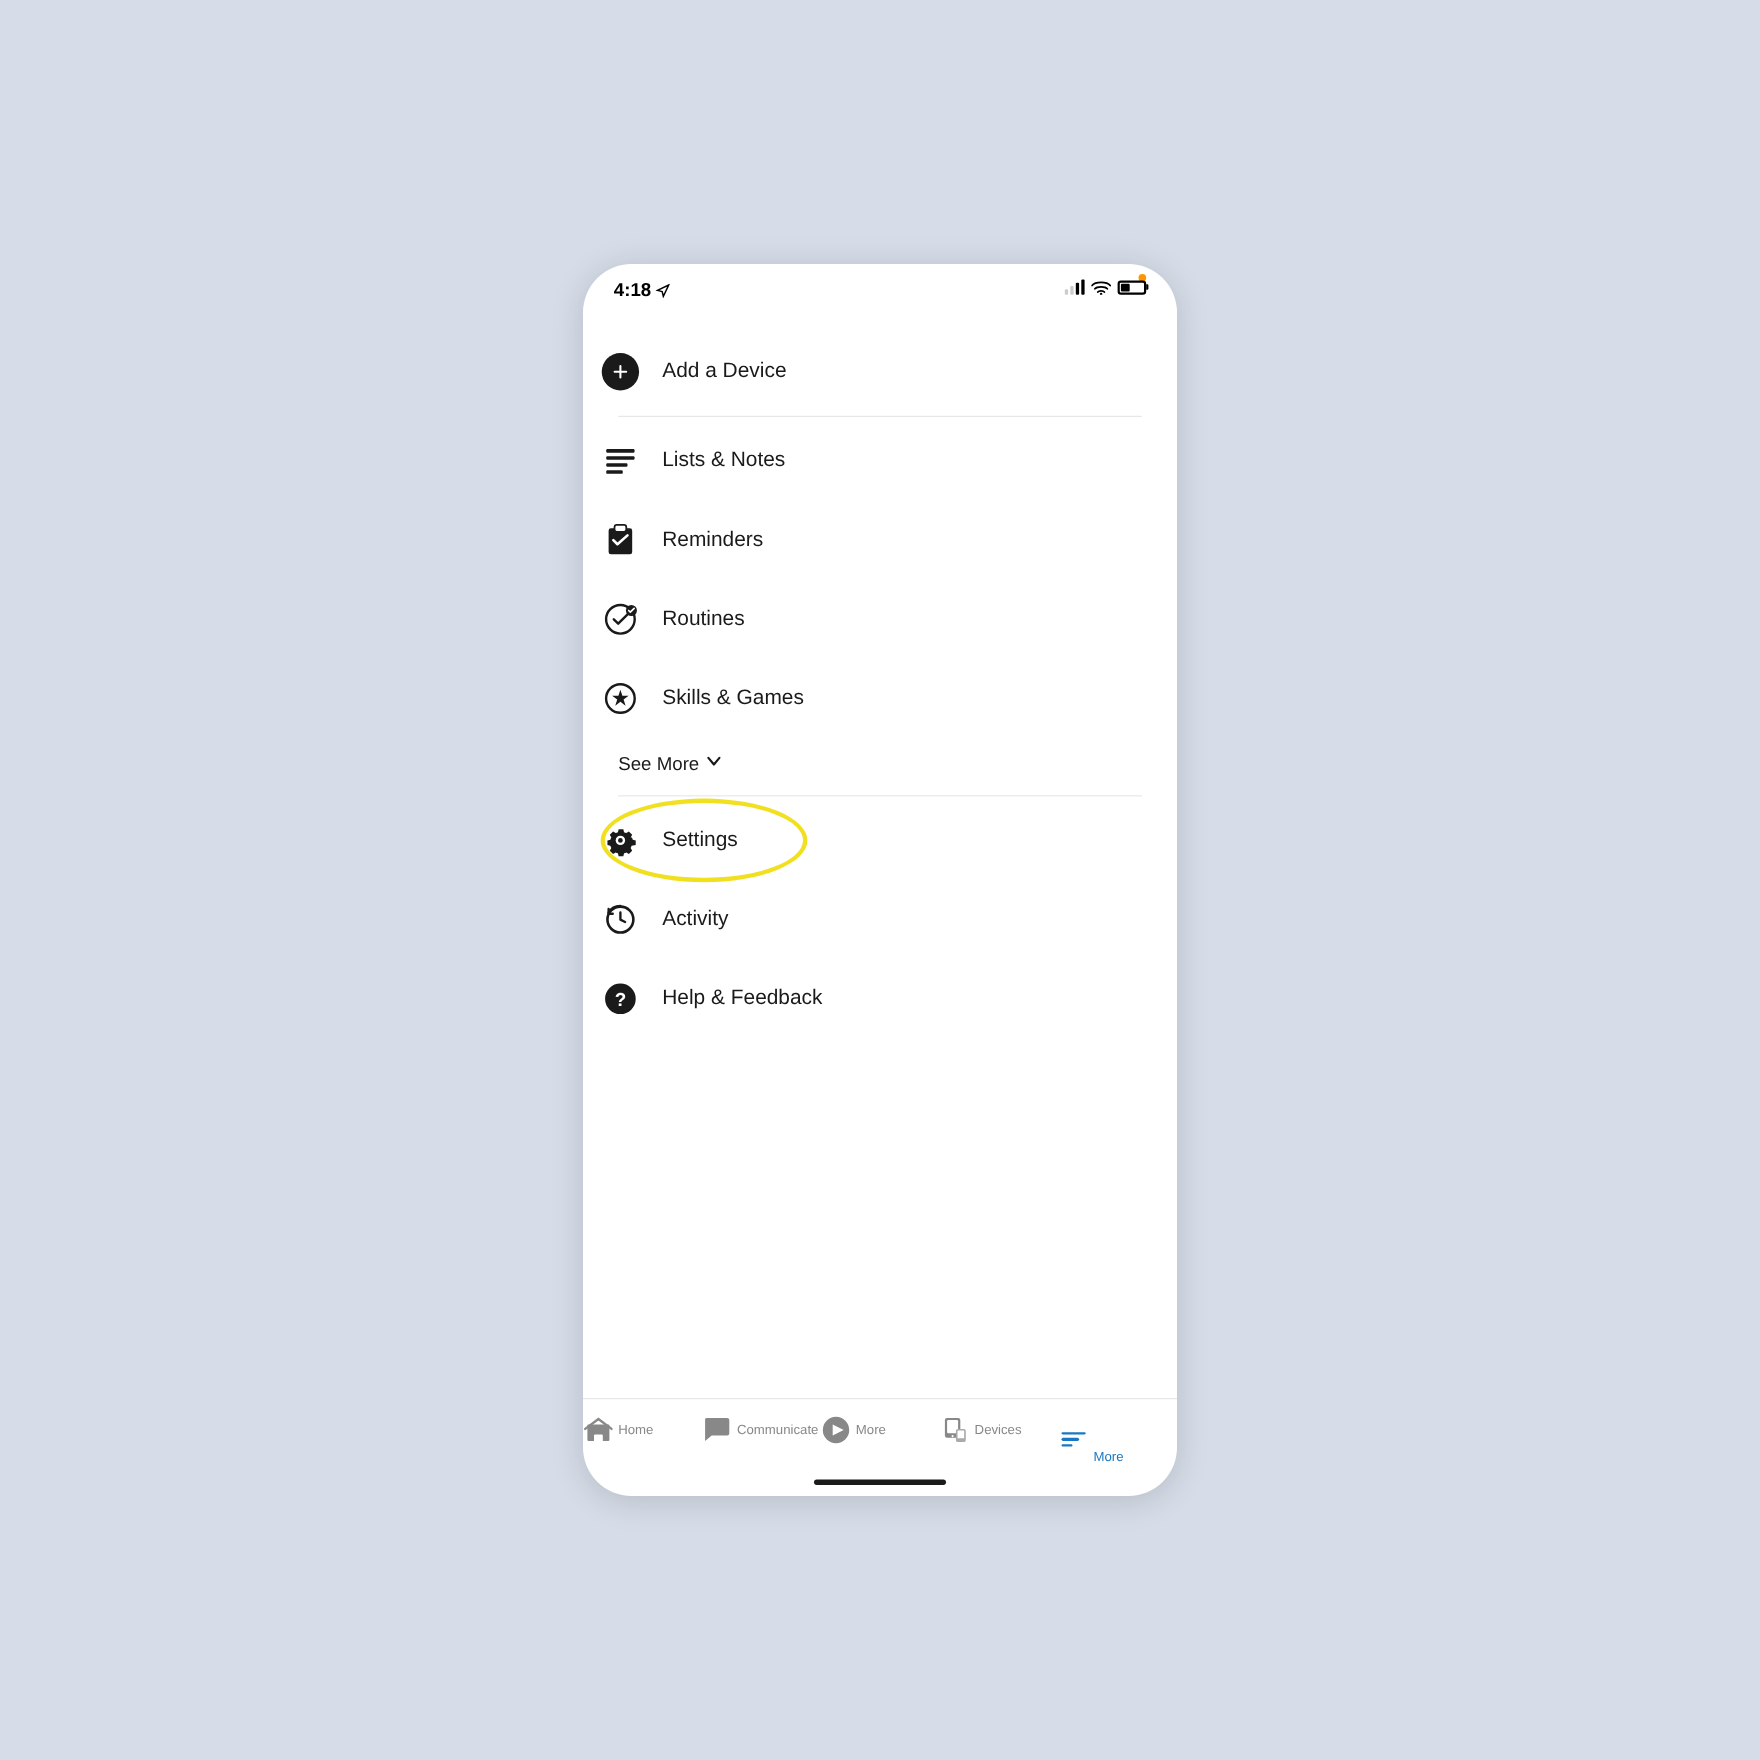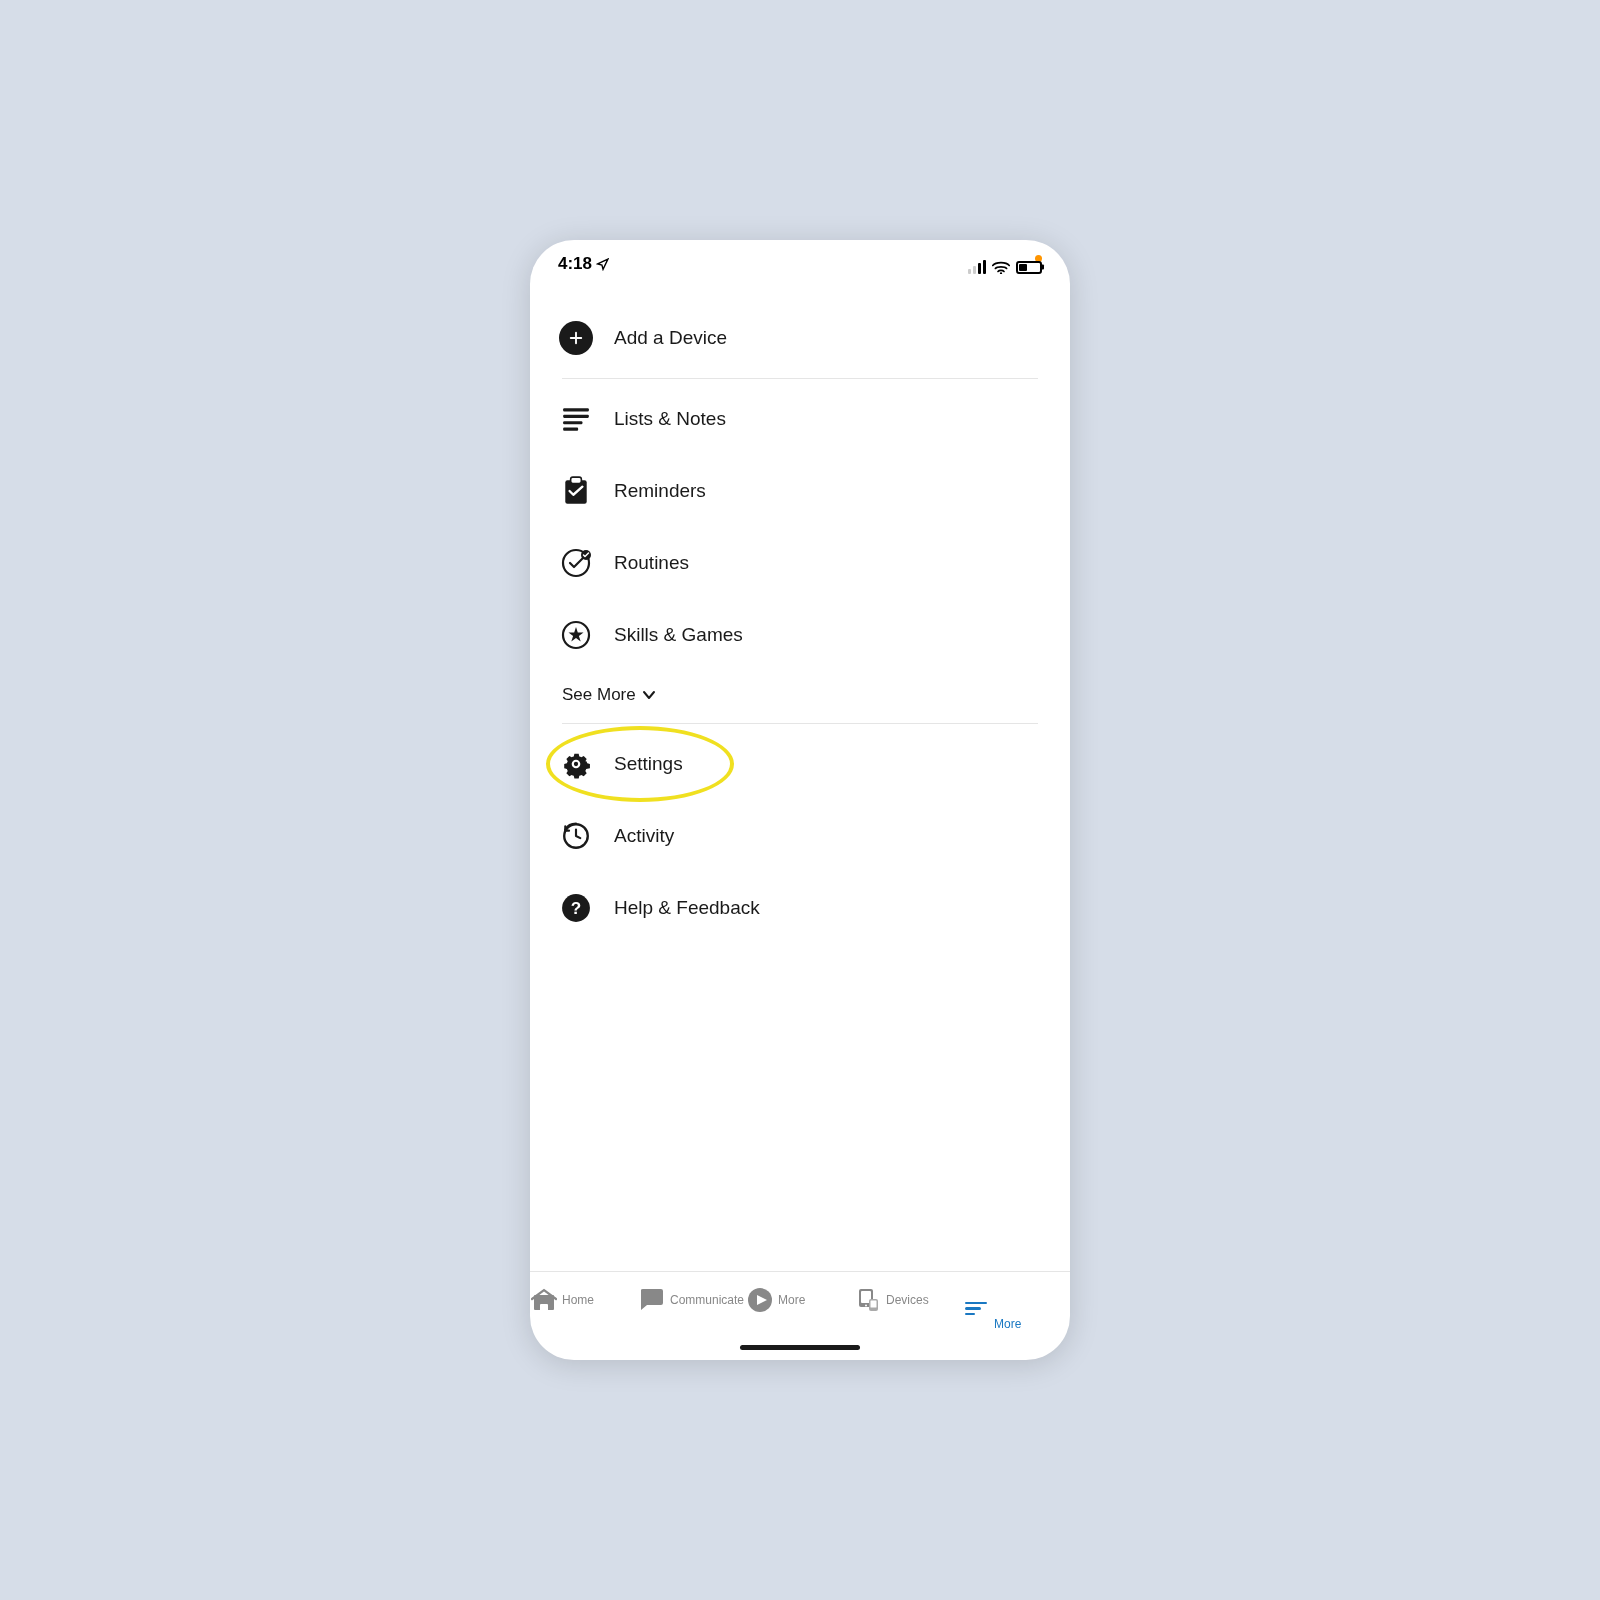--- a/index.html
+++ b/index.html
@@ -20,21 +20,21 @@
       overflow: hidden;
       box-shadow: 0 4px 30px rgba(0,0,0,0.15);
       display: flex;
       flex-direction: column;
       position: relative;
     }
     
     .status-bar {
       display: flex;
       justify-content: space-between;
-      align-items: flex-end;
+      align-items: flex-start;
       padding: 14px 28px 8px 28px;
       flex-shrink: 0;
     }
     .status-time {
       font-size: 17px;
       font-weight: 600;
       color: #000;
       display: flex;
       align-items: center;
       gap: 4px;
@@ -98,21 +98,21 @@
     .content {
       flex: 1;
       overflow-y: auto;
       padding: 20px 0 0 0;
     }
 
     
     .menu-item {
       display: flex;
       align-items: center;
-      padding: 18px 28px;
+      padding: 18px 16px;
       cursor: pointer;
       gap: 20px;
     }
     .menu-icon {
       width: 36px;
       height: 36px;
       display: flex;
       align-items: center;
       justify-content: center;
       flex-shrink: 0;
@@ -136,21 +136,21 @@
       border-radius: 50%;
       display: flex;
       align-items: center;
       justify-content: center;
     }
     .add-device-icon svg { width: 18px; height: 18px; }
 
     
     .see-more {
       display: flex;
-      align-items: center;
+      align-items: flex-start;
       padding: 14px 32px;
       cursor: pointer;
       gap: 6px;
     }
     .see-more-label {
       font-size: 17px;
       color: #1a1a1a;
     }
     .chevron-down {
       width: 14px;

